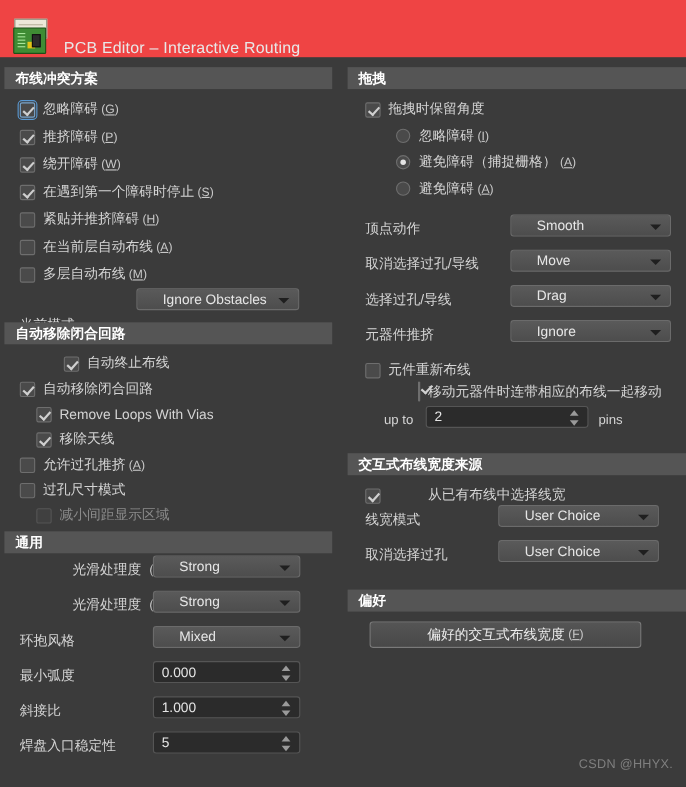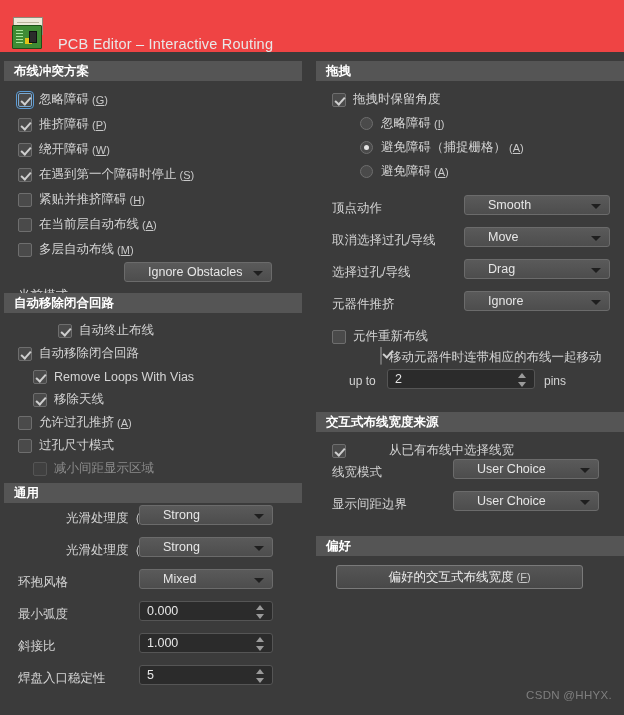--- a/index.html
+++ b/index.html
@@ -442,21 +442,21 @@
       <span class="cb checked"></span>
       <span class="lbl">从已有布线中选择线宽</span>
     </div>
 
     <div class="lbl" style="position:absolute; left:20px; top:412px;">线宽模式</div>
     <div class="combo" style="left:141px; top:407px; width:146px;">
       <span>User Choice</span>
       <span class="caret"></span>
     </div>
 
-    <div class="lbl" style="position:absolute; left:20px; top:444px;">显示间距边界</div>
+    <div class="lbl" style="position:absolute; left:20px; top:444px;">取消选择过孔</div>
     <div class="combo" style="left:141px; top:439px; width:146px;">
       <span>User Choice</span>
       <span class="caret"></span>
     </div>
 
     <div class="section-head" style="position:absolute; left:2px; top:484px; width:310px;">
       <span>偏好</span>
     </div>
 
     <div class="pushbtn" style="left:24px; top:513px; width:247px;">

